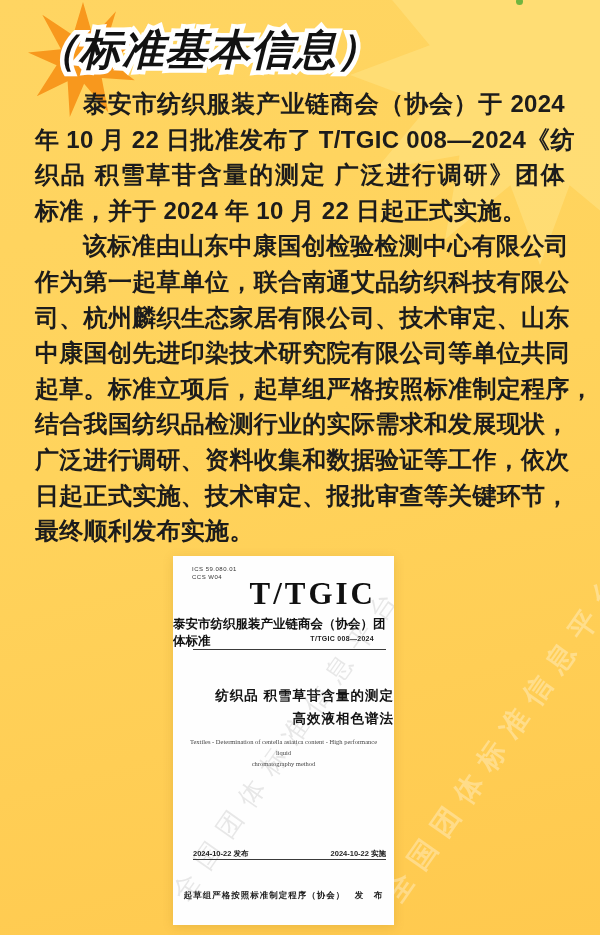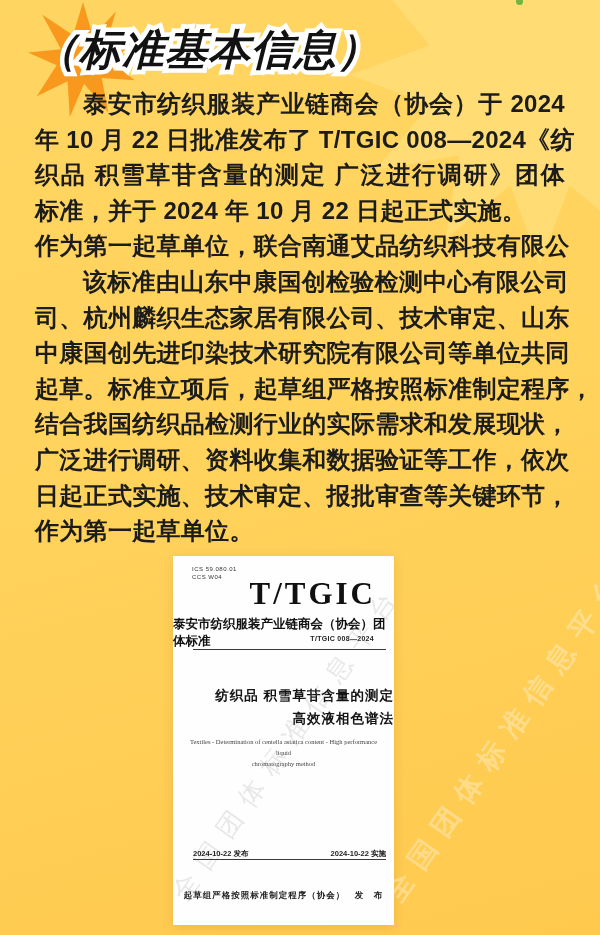--- a/index.html
+++ b/index.html
@@ -144,29 +144,29 @@
   <div class="headline">
     <span class="stroke-layer">（标准基本信息）</span>
     <span class="fill-layer">（标准基本信息）</span>
   </div>
 
   <div class="body-copy">
     <div class="line indent">泰安市纺织服装产业链商会（协会）于 2024</div>
     <div class="line">年 10 月 22 日批准发布了 T/TGIC 008—2024《纺</div>
     <div class="line">织品 积雪草苷含量的测定 广泛进行调研》团体</div>
     <div class="line no-just">标准，并于 2024 年 10 月 22 日起正式实施。</div>
+    <div class="line indent">该标准由山东中康国创检验检测中心有限公司</div>
     <div class="line">作为第一起草单位，联合南通艾品纺织科技有限公</div>
-    <div class="line indent">该标准由山东中康国创检验检测中心有限公司</div>
     <div class="line">司、杭州麟织生态家居有限公司、技术审定、山东</div>
     <div class="line">中康国创先进印染技术研究院有限公司等单位共同</div>
     <div class="line">起草。标准立项后，起草组严格按照标准制定程序，</div>
     <div class="line">结合我国纺织品检测行业的实际需求和发展现状，</div>
     <div class="line">广泛进行调研、资料收集和数据验证等工作，依次</div>
     <div class="line">日起正式实施、技术审定、报批审查等关键环节，</div>
-    <div class="line no-just">作为第一起草单位。</div>
+    <div class="line no-just">最终顺利发布实施。</div>
   </div>
 
   <div class="doc">
     <div class="ics">
       <div>ICS 59.080.01</div>
       <div>CCS W04</div>
     </div>
     <div class="tgic-logo">T/TGIC</div>
     <div class="org-line">泰安市纺织服装产业链商会（协会）团体标准</div>
     <div class="std-code">T/TGIC 008—2024</div>

